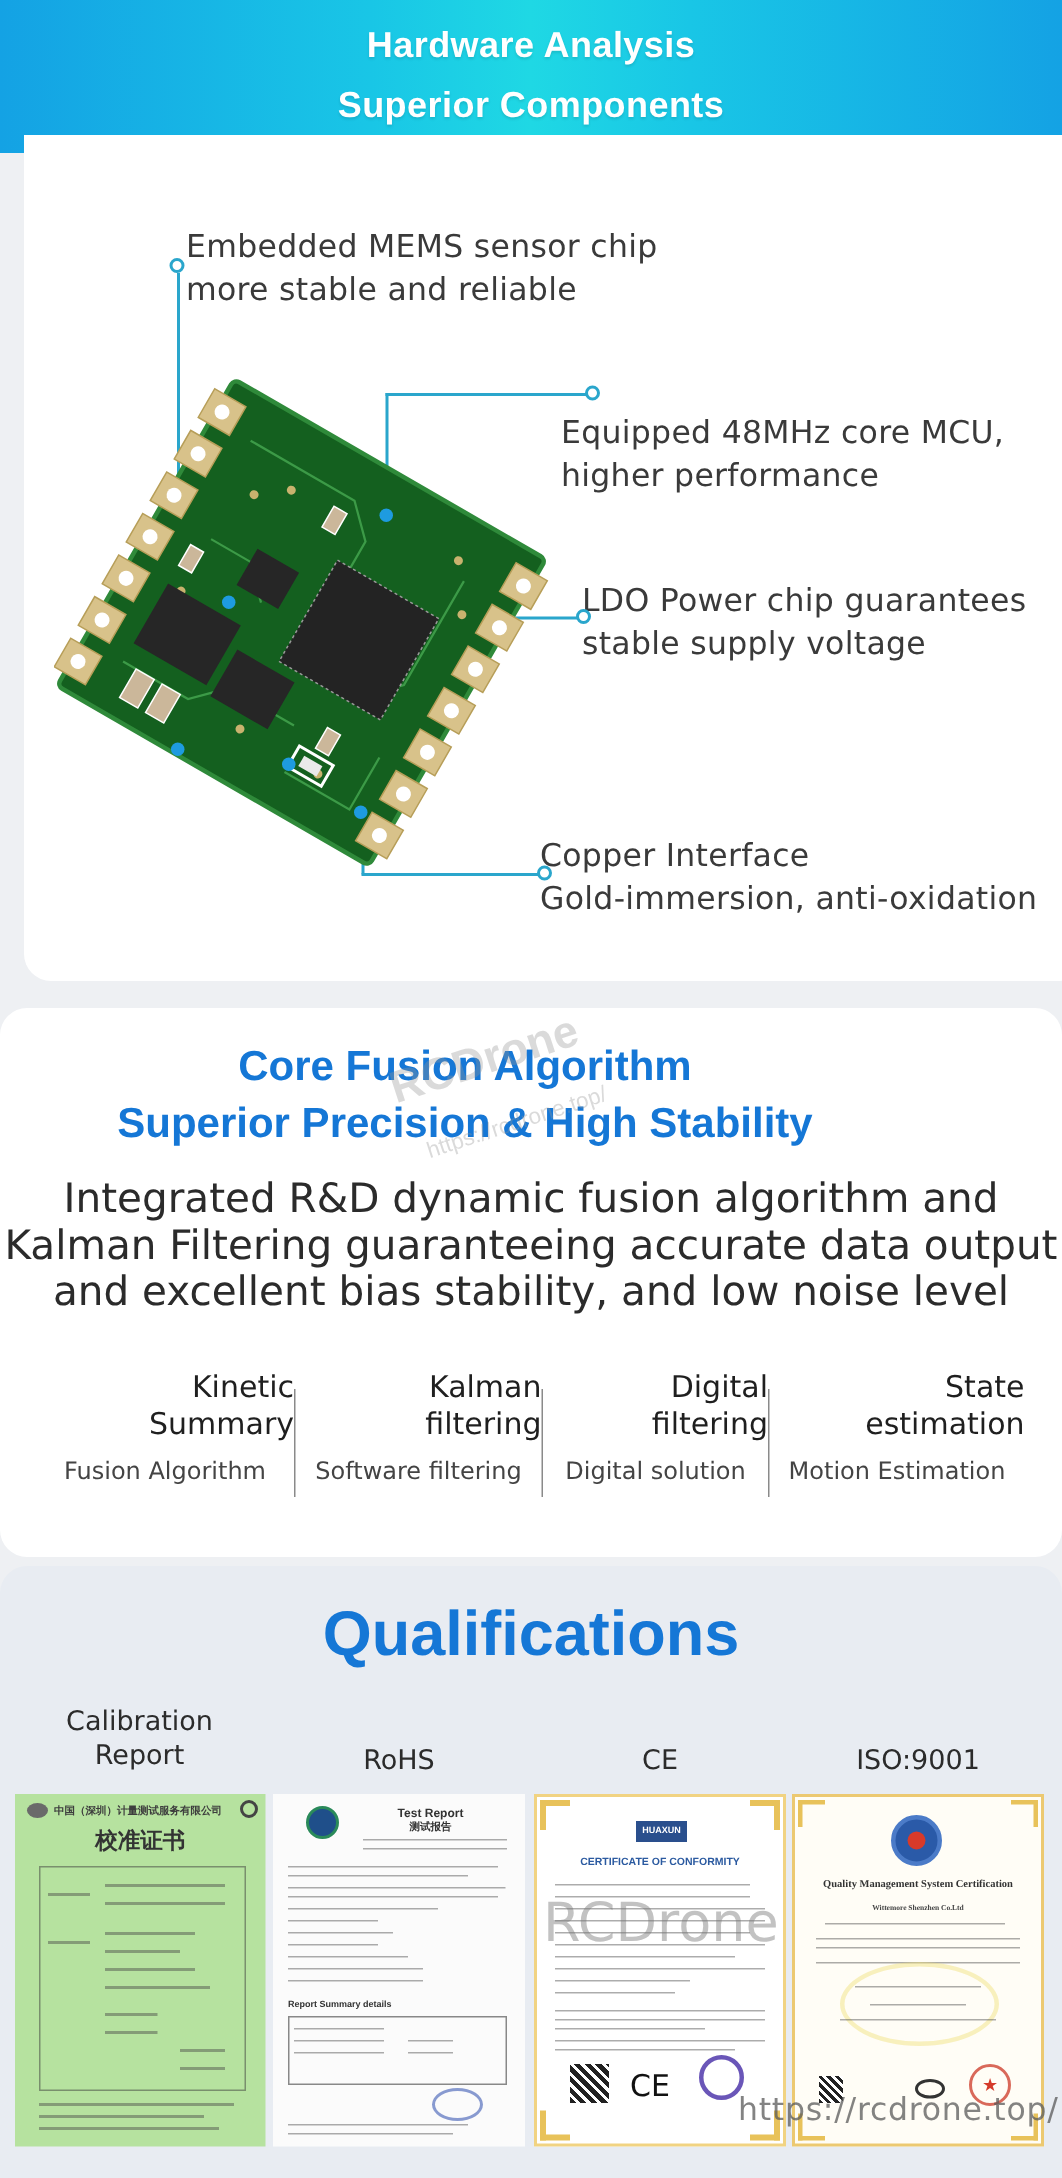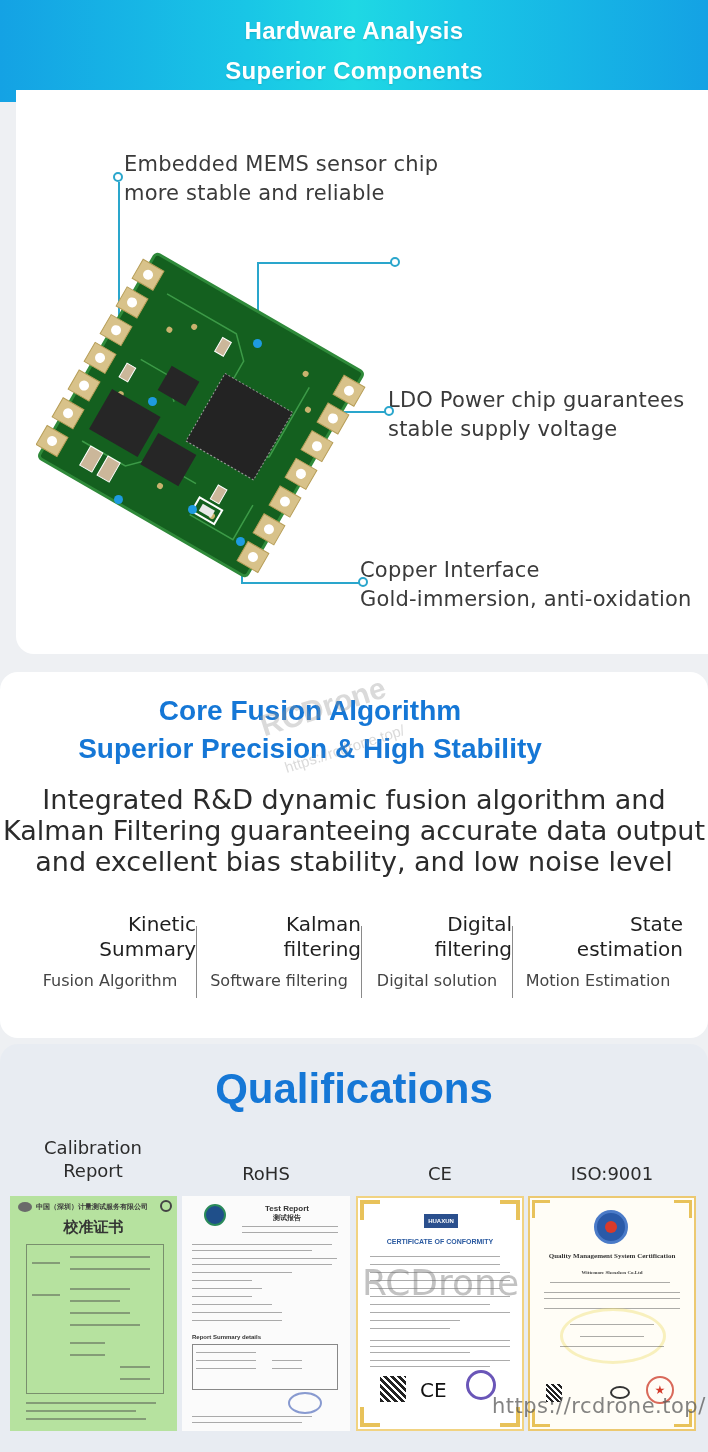--- a/index.html
+++ b/index.html
@@ -120,20 +120,24 @@
 
 <div class="card-hw">
 
   <div class="callout-text" style="left:108px; top:60px;">
     <span>Embedded MEMS sensor chip</span>
     <span>more stable and reliable</span>
   </div>
   <div class="dot-ring" style="left:97px; top:82px;"></div>
   <div class="leader" style="left:102px; top:92px; width:2px; height:316px;"></div>
 
+  <div class="callout-text" style="left:358px; top:184px;">
+    <span>Equipped 48MHz core MCU,</span>
+    <span> higher performance</span>
+  </div>
   <div class="leader" style="left:241px; top:172px; width:134px; height:2px;"></div>
   <div class="leader" style="left:241px; top:172px; width:2px; height:232px;"></div>
   <div class="dot-ring" style="left:374px; top:167px;"></div>
 
   <div class="callout-text" style="left:372px; top:296px;">
     <span>LDO Power chip guarantees</span>
     <span> stable supply voltage</span>
   </div>
   <div class="leader" style="left:180px; top:321px; width:190px; height:2px;"></div>
   <div class="dot-ring" style="left:368px; top:316px;"></div>

